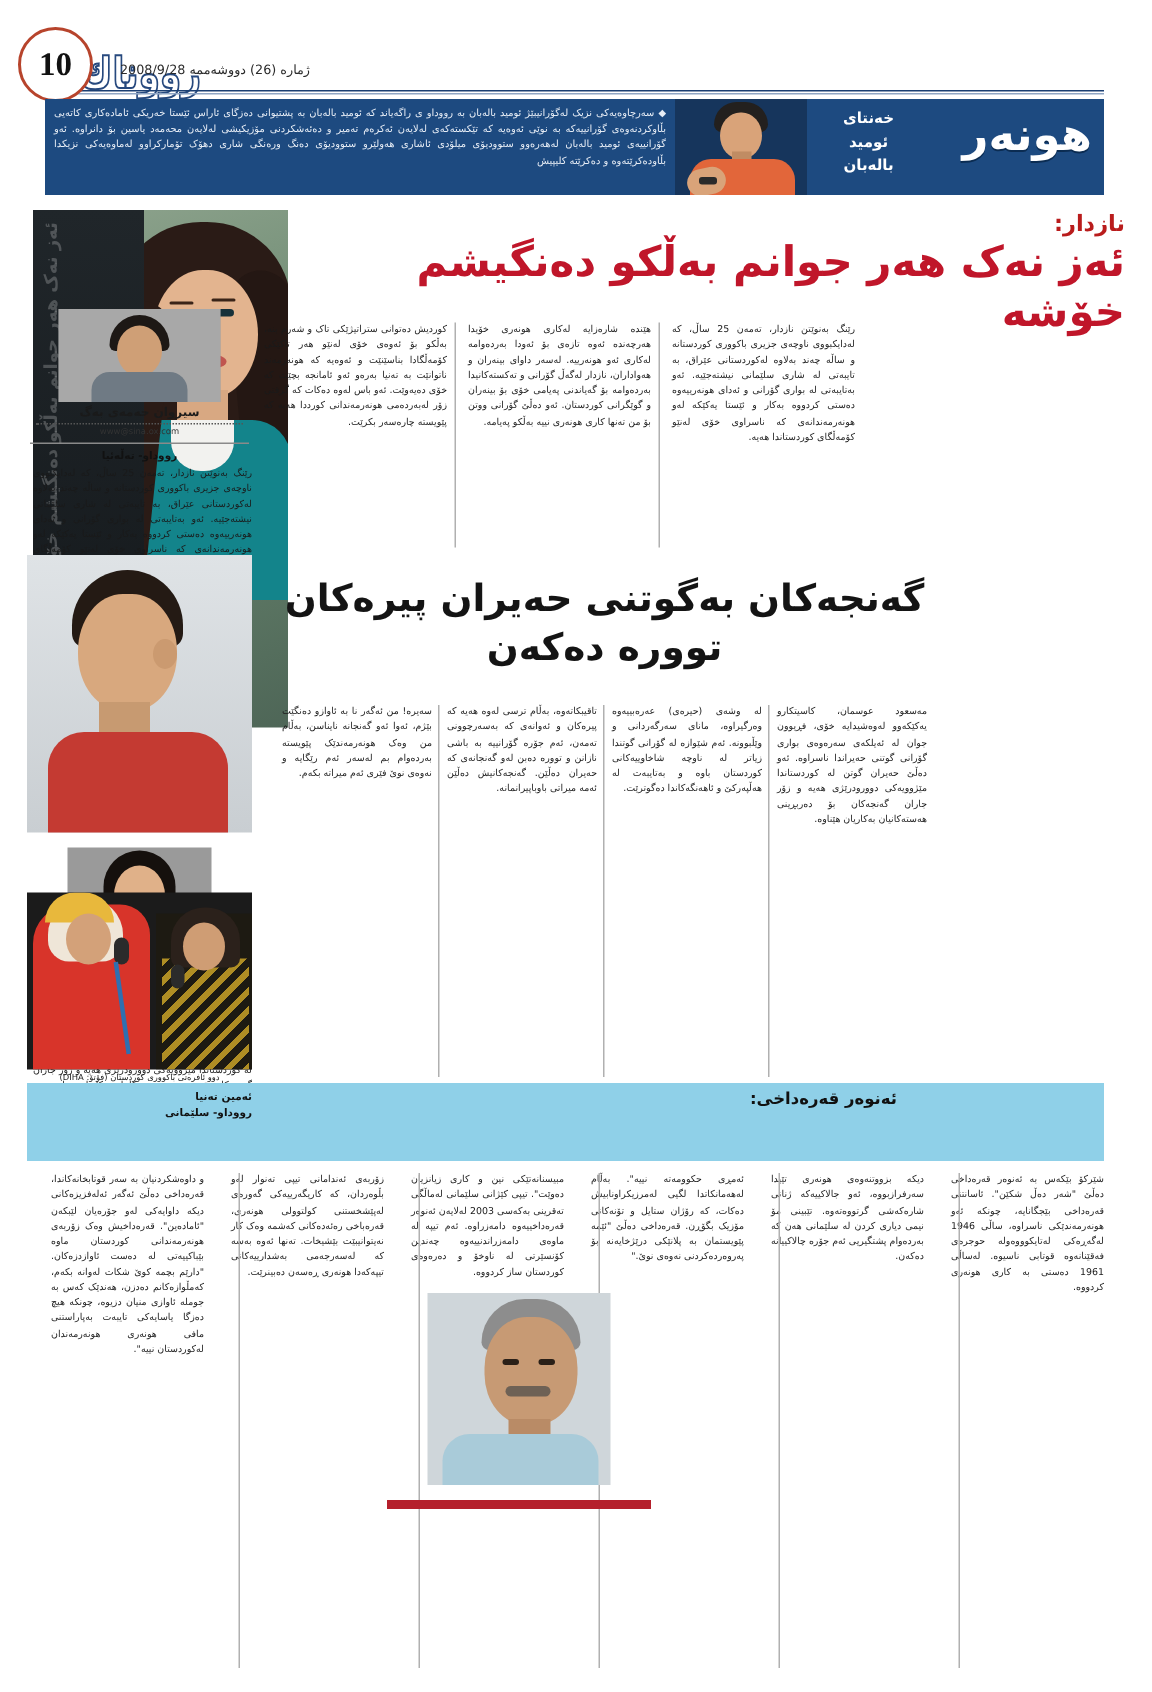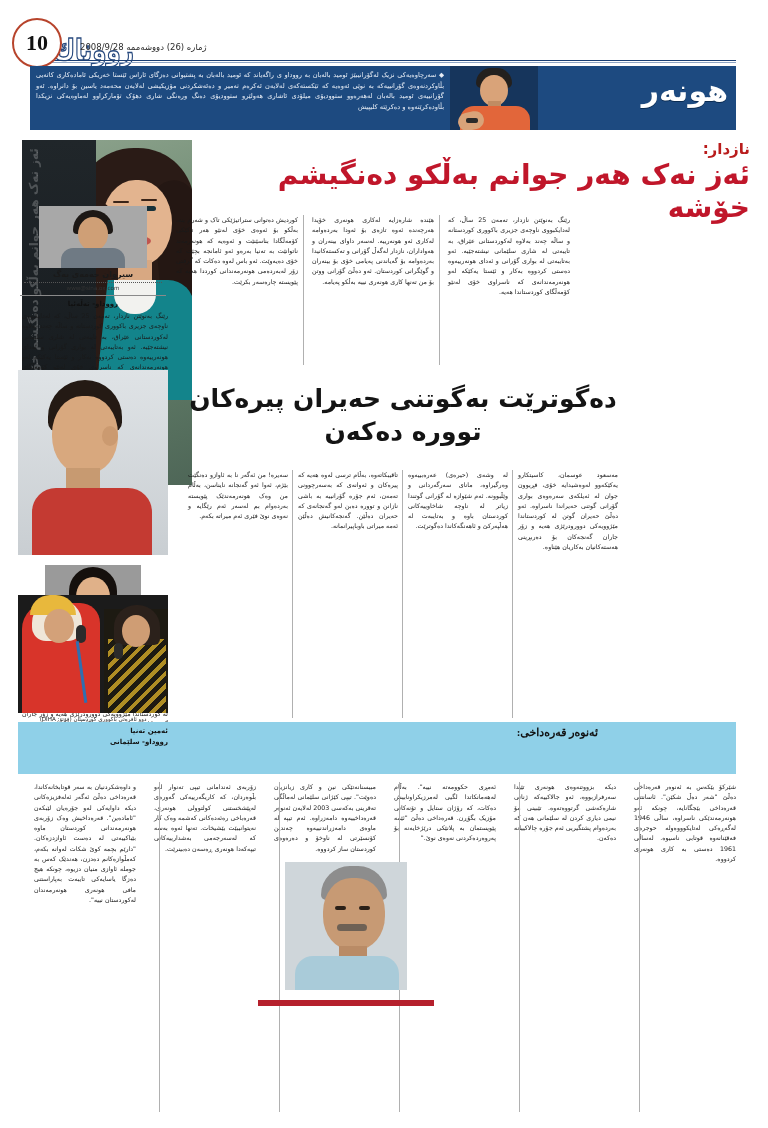--- a/index.html
+++ b/index.html
@@ -188,21 +188,21 @@
     font-size:5.6px;color:#222;text-align:center;
   }
 
   
   .s3-band{
     position:absolute;left:18px;top:722px;width:718px;height:52px;
     background:#8fd0e8;
   }
   .s3-kicker{
     position:absolute;right:170px;top:726px;
-    font-size:11px;font-weight:700;color:#111;font-family:Liberation Serif, serif;
+    font-size:11px;font-weight:700;color:#111;
   }
   .s3-head{
     position:absolute;left:18px;right:170px;top:741px;
     font-size:27px;font-weight:700;color:#111;text-align:center;line-height:1.1;
   }
   .s3-rail{position:absolute;right:600px;top:726px;width:150px;}
   .s3-rail-name{font-size:7px;font-weight:700;color:#111;text-align:right;line-height:1.5;}
   .s3-cols{position:absolute;left:18px;top:782px;width:718px;height:330px;}
   .s3-c{position:absolute;top:0;width:102px;height:330px;}
 
@@ -236,20 +236,25 @@
     <div class="hdr-rule2"></div>
     <div class="issue-line">ژماره (26)  دووشه‌ممه‌   2008/9/28</div>
     <div class="pagecircle">
       <span>10</span>
     </div>
   </div>
 
   <div class="band">
     <div class="band-title">هونەر</div>
 
+    <div class="band-names">
+      <div>خەنتای</div>
+      <div>ئومید</div>
+      <div>بالەبان</div>
+    </div>
 
     <div class="band-photo">
       <div class="bp-hair"></div>
       <div class="bp-face"></div>
       <div class="bp-neck"></div>
       <div class="bp-shirt"></div>
       <div class="bp-arm"></div>
       <div class="bp-watch"></div>
     </div>
 
@@ -299,21 +304,21 @@
     </div>
     <div class="rail-name">سیروان حەمەی بەگ</div>
     <div class="rail-dots"></div>
     <div class="rail-mail">www@sina.ox.com</div>
     <div class="rail-sep"></div>
     <div class="rail-sub">رووداو- تەڵەئیا</div>
     <div class="col-txt" style="width:146px;height:150px;overflow:hidden;">رێنگ بەنوێتن
 نازدار، تەمەن 25 ساڵ، کە لەدایکبووی ناوچەی جزیری باکووری کوردستانە و ساڵە چەند بەلاوە لەکوردستانی عێراق، بە تایبەتی لە شاری سلێمانی نیشتەجێیە. ئەو بەتایبەتی لە بواری گۆرانی و ئەدای هونەرییەوە دەستی کردووە بەکار و ئێستا یەکێکە لەو هونەرمەندانەی کە ناسراوی خۆی لەنێو کۆمەڵگای کوردستاندا هەیە.</div>
   </div>
 
-  <div class="s2-head">دەگوترێت بەگوتنی حەیران پیرەکان توورە دەکەن</div>
+  <div class="s2-head">گەنجەکان بەگوتنی حەیران پیرەکان توورە دەکەن</div>
 
   <div class="s2-photo">
     <div class="s2-hair"></div>
     <div class="s2-face"></div>
     <div class="s2-ear"></div>
     <div class="s2-neck"></div>
     <div class="s2-shirt"></div>
   </div>
 
   <div class="s2-cols">

